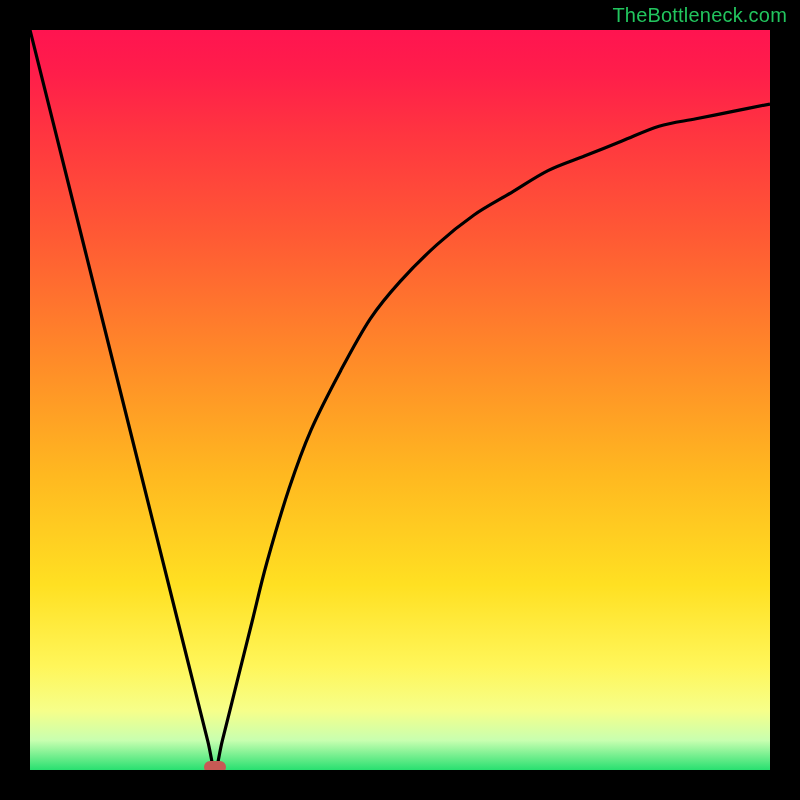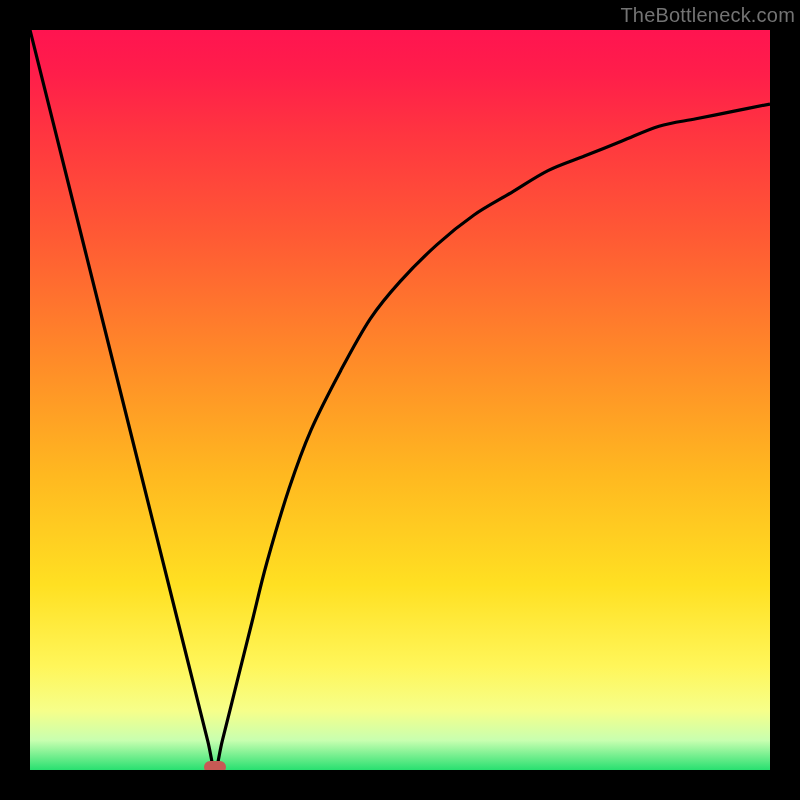--- a/index.html
+++ b/index.html
@@ -13,22 +13,22 @@
   }
   .stage {
     position: relative;
     width: 800px;
     height: 800px;
     background: #000;
   }
   .watermark {
     position: absolute;
     top: 4px;
-    right: 5px;
-    color: #737373;
+    right: 13px;
+    color: #22c55e;
     font-size: 20px;
     font-weight: 400;
     letter-spacing: 0.2px;
     z-index: 10;
   }
   .plot {
     position: absolute;
     left: 30px;
     top: 30px;
     width: 740px;

